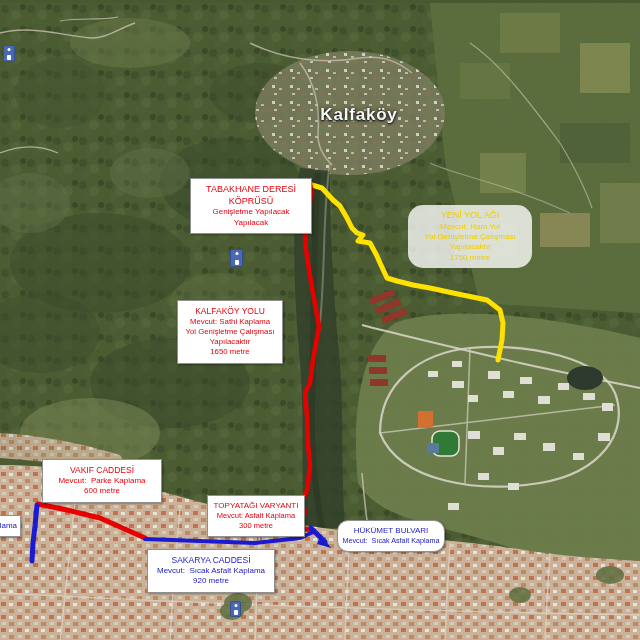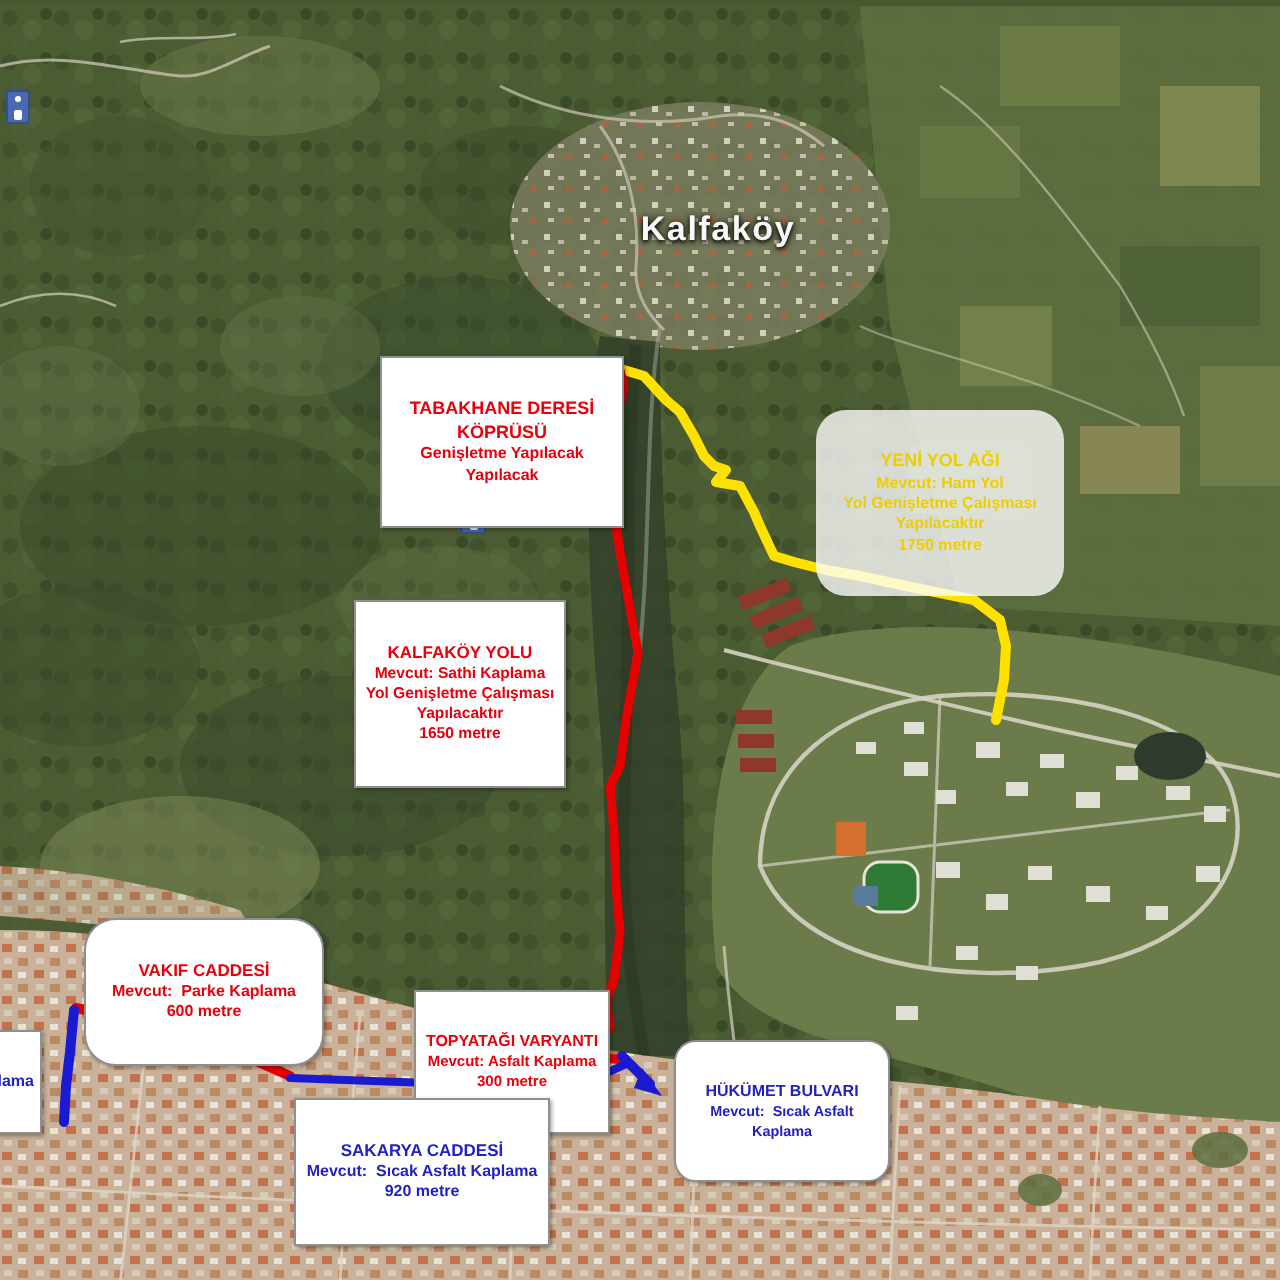--- a/index.html
+++ b/index.html
@@ -9,23 +9,23 @@
     font-family:"Liberation Sans", sans-serif;
   }
   .stage{position:absolute;left:0;top:3px;width:640px;height:640px}
   .stage > svg{position:absolute;left:0;top:0}
 
   .mapbox{
     position:absolute;
     background:#ffffff;
     border:1px solid #8f8f8f;
     box-shadow:1px 1px 2px rgba(0,0,0,.35);
-    padding:20px 2px;
+    padding:5px 2px;
     text-align:center;
-    font-weight:bold;
+    font-weight:normal;
     line-height:1.3;
     box-sizing:border-box;
   }
   .mapbox .t{font-size:9px;white-space:pre-wrap}
   .mapbox .l{font-size:8px;white-space:pre-wrap}
   .red-text{color:#e8000d}
   .blue-text{color:#2121c4}
   .yellow-box{
     color:#efce00;
     background:rgba(255,255,255,.78);
@@ -232,21 +232,21 @@
   </div>
 
   <div class="mapbox red-text" style="left:177px;top:297px;width:106px;">
     <div class="t" style="font-size:8.5px">KALFAKÖY YOLU</div>
     <div class="l" style="font-size:7.8px">Mevcut: Sathi Kaplama</div>
     <div class="l" style="font-size:7.8px">Yol Genişletme Çalışması</div>
     <div class="l" style="font-size:7.8px">Yapılacaktır</div>
     <div class="l" style="font-size:7.8px">1650 metre</div>
   </div>
 
-  <div class="mapbox red-text" style="left:42px;top:456px;width:120px;border-radius:16px;">
+  <div class="mapbox red-text" style="left:42px;top:456px;width:120px;">
     <div class="t" style="font-size:8.5px">VAKIF CADDESİ</div>
     <div class="l">Mevcut:  Parke Kaplama</div>
     <div class="l">600 metre</div>
   </div>
 
   <div class="mapbox red-text" style="left:191px;top:492px;width:98px;margin-left:16px;">
     <div class="t" style="font-size:8px">TOPYATAĞI VARYANTI</div>
     <div class="l" style="font-size:7.5px">Mevcut: Asfalt Kaplama</div>
     <div class="l" style="font-size:7.5px">300 metre</div>
   </div>

